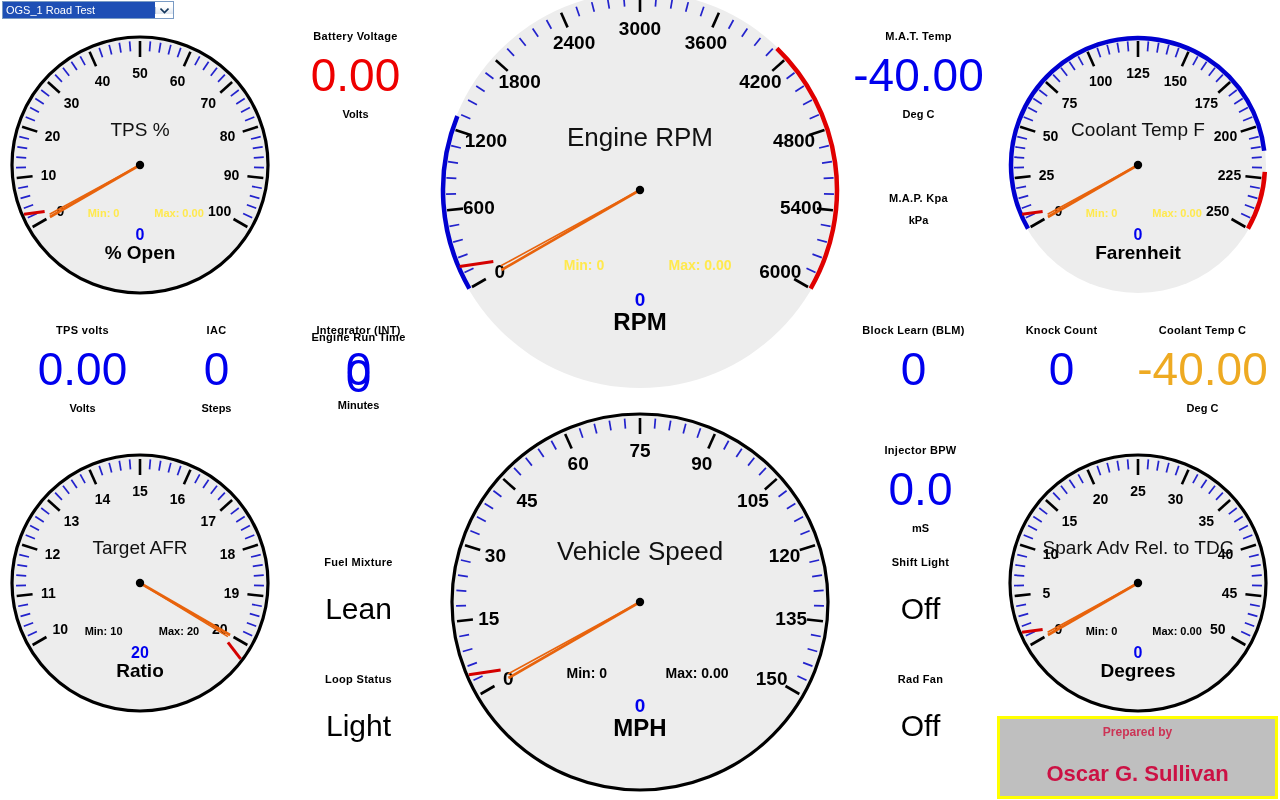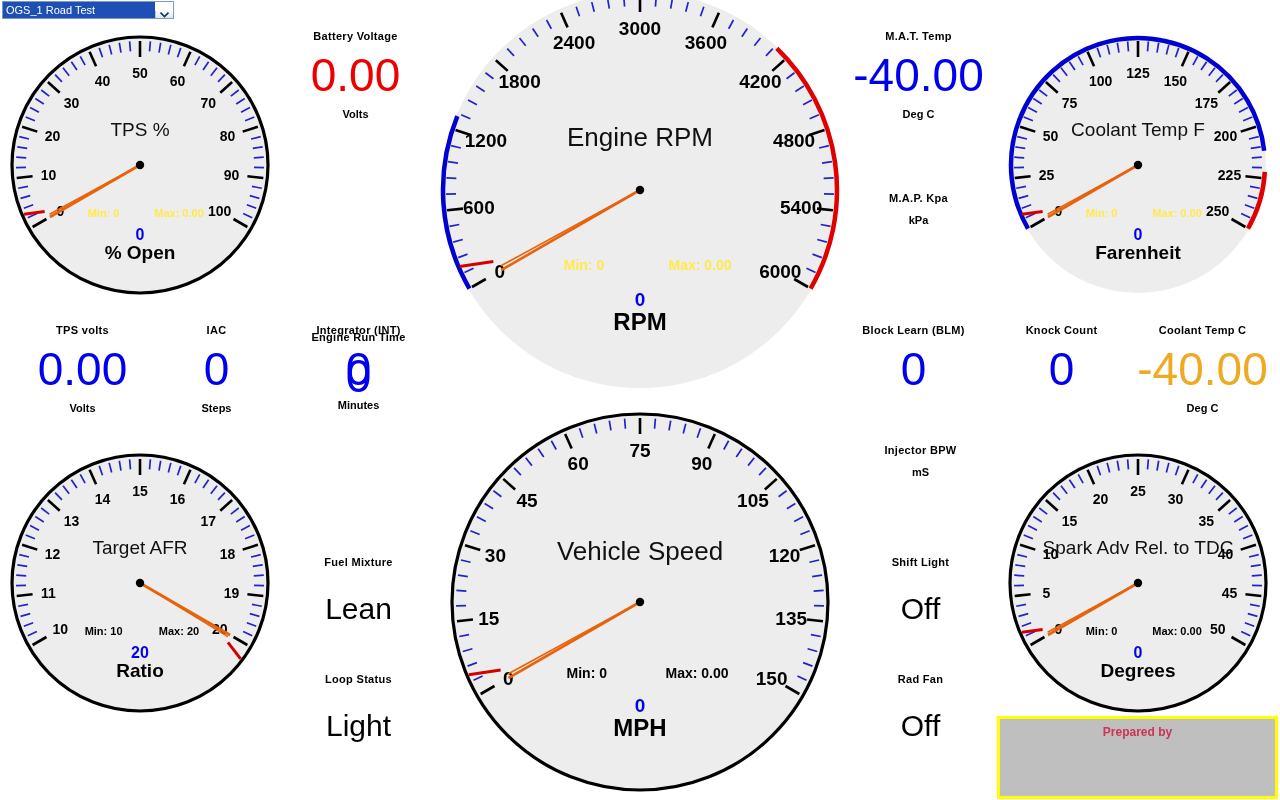--- a/index.html
+++ b/index.html
@@ -10,21 +10,21 @@
     font-family:"Liberation Sans", sans-serif;
     overflow:hidden;
     position:relative;
   }
   #stage{position:relative;width:1280px;height:800px;}
 
   
   .combo{
     position:absolute;left:2px;top:1px;width:172px;height:18px;
     border:1px solid #7a9bc4;background:#ffffff;
-    display:flex;align-items:flex-end;box-sizing:border-box;
+    display:flex;align-items:center;box-sizing:border-box;
   }
   .combo-text{
     flex:1;background:#1e4fb5;color:#ffffff;
     font-size:11px;line-height:16px;padding-left:3px;
     white-space:nowrap;overflow:hidden;
     font-family:"Liberation Sans", sans-serif;
   }
   .combo-btn{
     width:17px;background:linear-gradient(#fdfdfd,#dfe6ef);
     border-left:1px solid #b5c4d8;
@@ -591,20 +591,21 @@
         <div class="ro-label">Knock Count</div>
         <div class="ro-value v-big" style="color: rgb(0, 0, 238); margin-top: 10px;">0</div>
       </div>
       <div class="ro" style="left: 1135px; top: 324px; width: 135px;">
         <div class="ro-label">Coolant Temp C</div>
         <div class="ro-value v-big" style="color: rgb(238, 170, 34); margin-top: 10px;">-40.00</div>
         <div class="ro-unit" style="margin-top: 10px;">Deg C</div>
       </div>
       <div class="ro" style="left: 853px; top: 444px; width: 135px;">
         <div class="ro-label">Injector BPW</div>
+        <div class="ro-value v-big" style="color: rgb(0, 0, 238); margin-top: 10px;">0.0</div>
         <div class="ro-unit" style="margin-top: 10px;">mS</div>
       </div>
       <div class="ro" style="left: 291px; top: 556px; width: 135px;">
         <div class="ro-label">Fuel Mixture</div>
         <div class="ro-value v-word" style="color: rgb(0, 0, 0); margin-top: 26px;">Lean</div>
       </div>
       <div class="ro" style="left: 853px; top: 556px; width: 135px;">
         <div class="ro-label">Shift Light</div>
         <div class="ro-value v-word" style="color: rgb(0, 0, 0); margin-top: 26px;">Off</div>
       </div>
@@ -613,15 +614,16 @@
         <div class="ro-value v-word" style="color: rgb(0, 0, 0); margin-top: 26px;">Light</div>
       </div>
       <div class="ro" style="left: 853px; top: 673px; width: 135px;">
         <div class="ro-label">Rad Fan</div>
         <div class="ro-value v-word" style="color: rgb(0, 0, 0); margin-top: 26px;">Off</div>
       </div>
     </div>
 
   <div class="prep">
     <div class="prep-top">Prepared by</div>
+    <div class="prep-name">Oscar G. Sullivan</div>
   </div>
 
 </div>
 
 </body></html>

